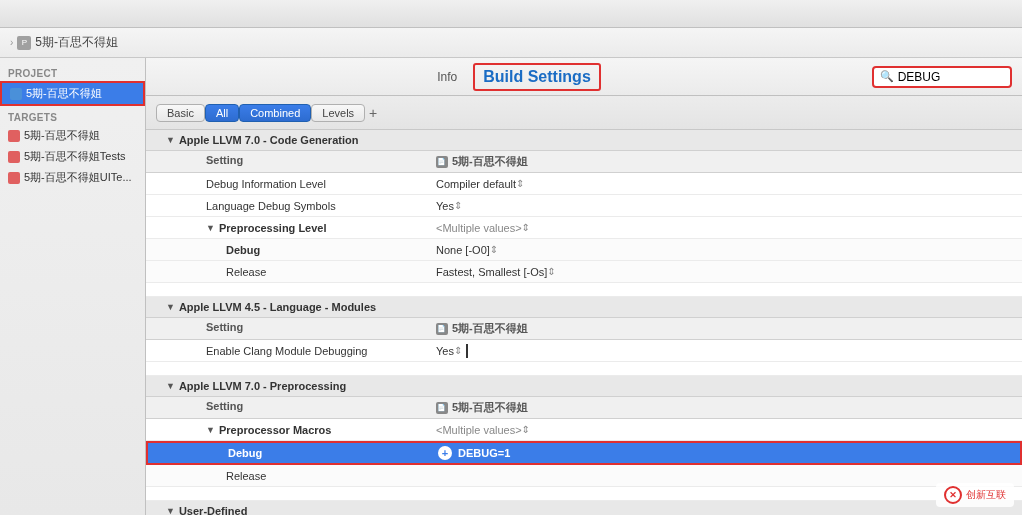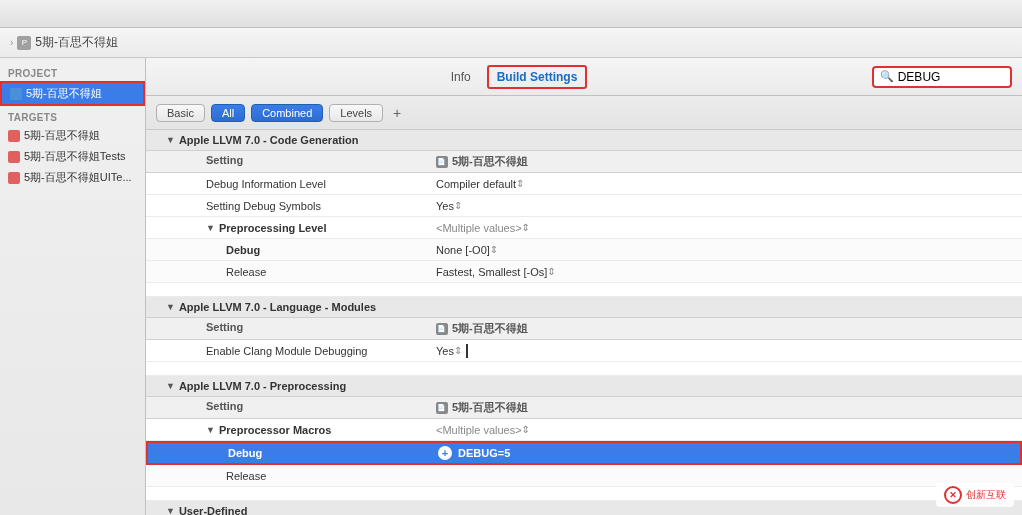--- a/index.html
+++ b/index.html
@@ -132,37 +132,37 @@
       gap: 6px;
     }
 
     .tab-info {
       font-size: 12px;
       color: #555;
       padding: 3px 10px;
     }
 
     .tab-build-settings {
-      font-size: 12px;
+      font-size: 16px;
       color: #1a6cc4;
       font-weight: 600;
       padding: 3px 8px;
       border: 2px solid #e03030;
       border-radius: 3px;
     }
 
     
     .filter-bar {
       height: 34px;
       background: linear-gradient(to bottom, #ececec, #e4e4e4);
       border-bottom: 1px solid #c8c8c8;
       display: flex;
       align-items: center;
       padding: 0 10px;
-      gap: 6px;
+      gap: 0;
     }
 
     .filter-btn {
       font-size: 11px;
       color: #444;
       padding: 2px 10px;
       background: linear-gradient(to bottom, #f8f8f8, #e8e8e8);
       border: 1px solid #b0b0b0;
       border-radius: 4px;
       cursor: pointer;
@@ -462,21 +462,21 @@
 
       <div class="table-row">
         <div class="row-setting-name">Debug Information Level</div>
         <div class="row-value">
           <span>Compiler default</span>
           <span class="value-stepper">⇕</span>
         </div>
       </div>
 
       <div class="table-row">
-        <div class="row-setting-name">Setting Debug Symbols</div>
+        <div class="row-setting-name">Language Debug Symbols</div>
         <div class="row-value">
           <span>Yes</span>
           <span class="value-stepper">⇕</span>
         </div>
       </div>
 
       <div class="table-row">
         <div class="row-setting-name bold" style="padding-left:60px;display:flex;align-items:center;gap:4px;">
           <span style="font-size:9px;color:#555;">▼</span>
           <span>Preprocessing Level</span>
@@ -500,21 +500,21 @@
         <div class="row-value">
           <span>Fastest, Smallest [-Os]</span>
           <span class="value-stepper">⇕</span>
         </div>
       </div>
 
       <div class="empty-row"></div>
 
       <div class="section-header">
         <span class="section-triangle">▼</span>
-        <span>Apple LLVM 7.0 - Language - Modules</span>
+        <span>Apple LLVM 4.5 - Language - Modules</span>
       </div>
 
       <div class="col-headers">
         <div class="col-setting">Setting</div>
         <div class="col-target">
           <span class="target-icon">📄</span>
           <span>5期-百思不得姐</span>
         </div>
       </div>
 
@@ -550,21 +550,21 @@
         <div class="row-value multiple-values">
           <span>&lt;Multiple values&gt;</span>
           <span class="value-stepper">⇕</span>
         </div>
       </div>
 
       <div class="table-row highlighted" style="border: 2px solid #e03030;">
         <div class="row-setting-name indent1 bold">Debug</div>
         <div class="row-value" style="display:flex;align-items:center;gap:6px;">
           <span class="plus-icon">+</span>
-          <span style="font-weight:600;">DEBUG=5</span>
+          <span style="font-weight:600;">DEBUG=1</span>
         </div>
       </div>
 
       <div class="table-row subrow">
         <div class="row-setting-name indent1">Release</div>
         <div class="row-value"></div>
       </div>
 
       <div class="empty-row"></div>
 

